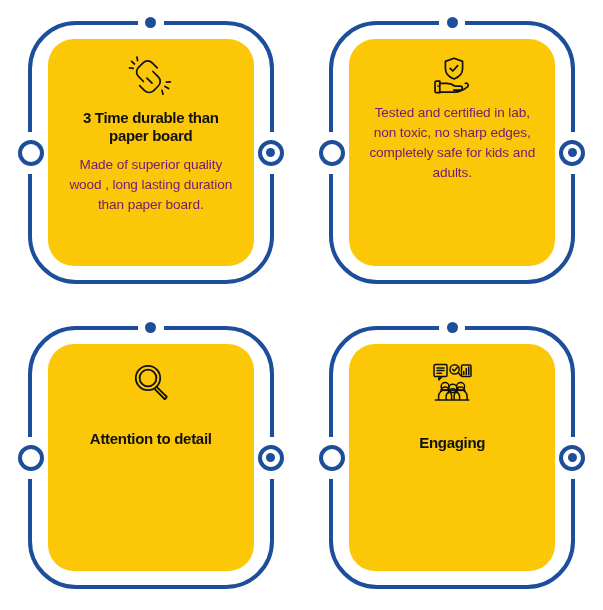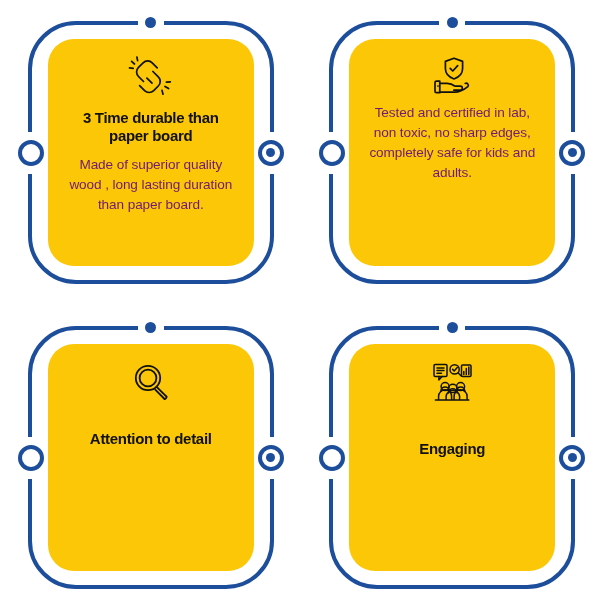--- a/index.html
+++ b/index.html
@@ -153,21 +153,21 @@
     letter-spacing: -0.1px;
     flex: 0 0 auto;
     max-width: 198px;
   }
 
   
   .card-2 .title { margin-top: 10px; }
   .card-3 .icon { margin-bottom: 8px; }
   .card-3 .title { margin-top: 16px; margin-bottom: 5px; }
   .card-4 .icon { margin-bottom: 10px; }
-  .card-4 .title { margin-top: 24px; margin-bottom: 6px; text-align: center; }
+  .card-4 .title { margin-top: 18px; margin-bottom: 6px; text-align: center; }
 </style>
 </head>
 <body>
 
 <div class="board">
   <div class="grid">
 
     <div class="card card-1">
       <div class="frame"></div>
       <div class="gap gap-left"></div>

